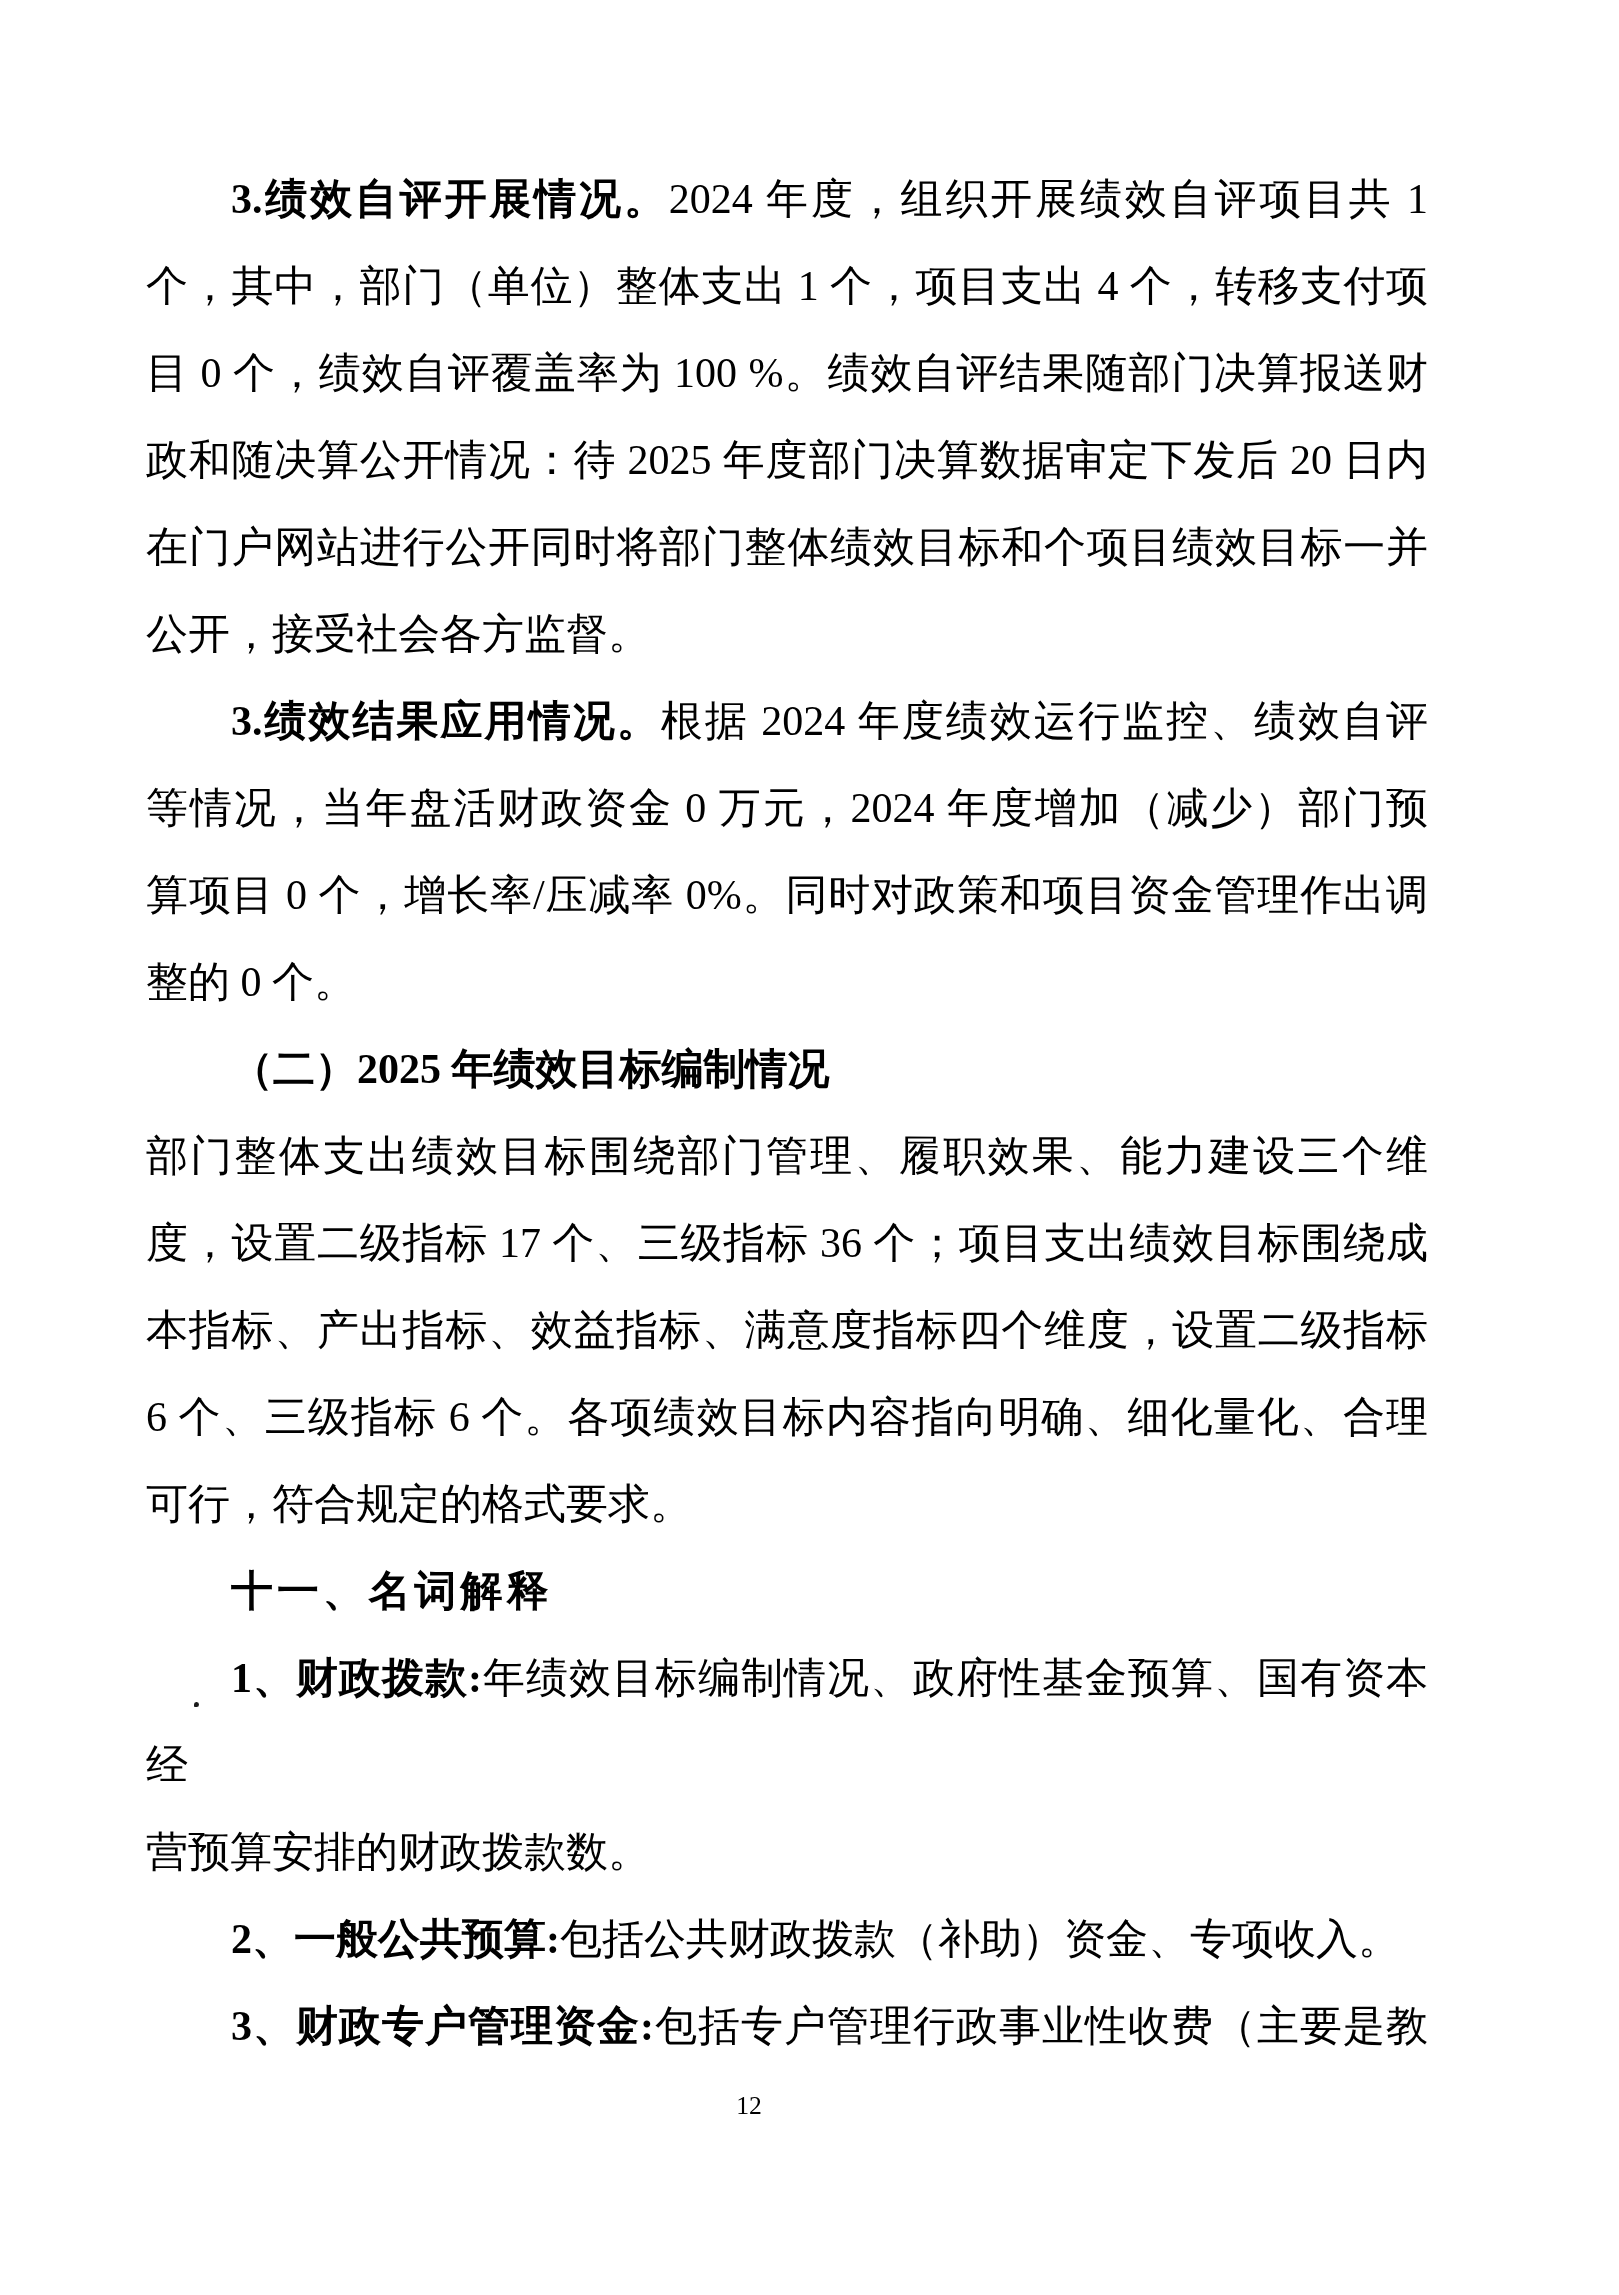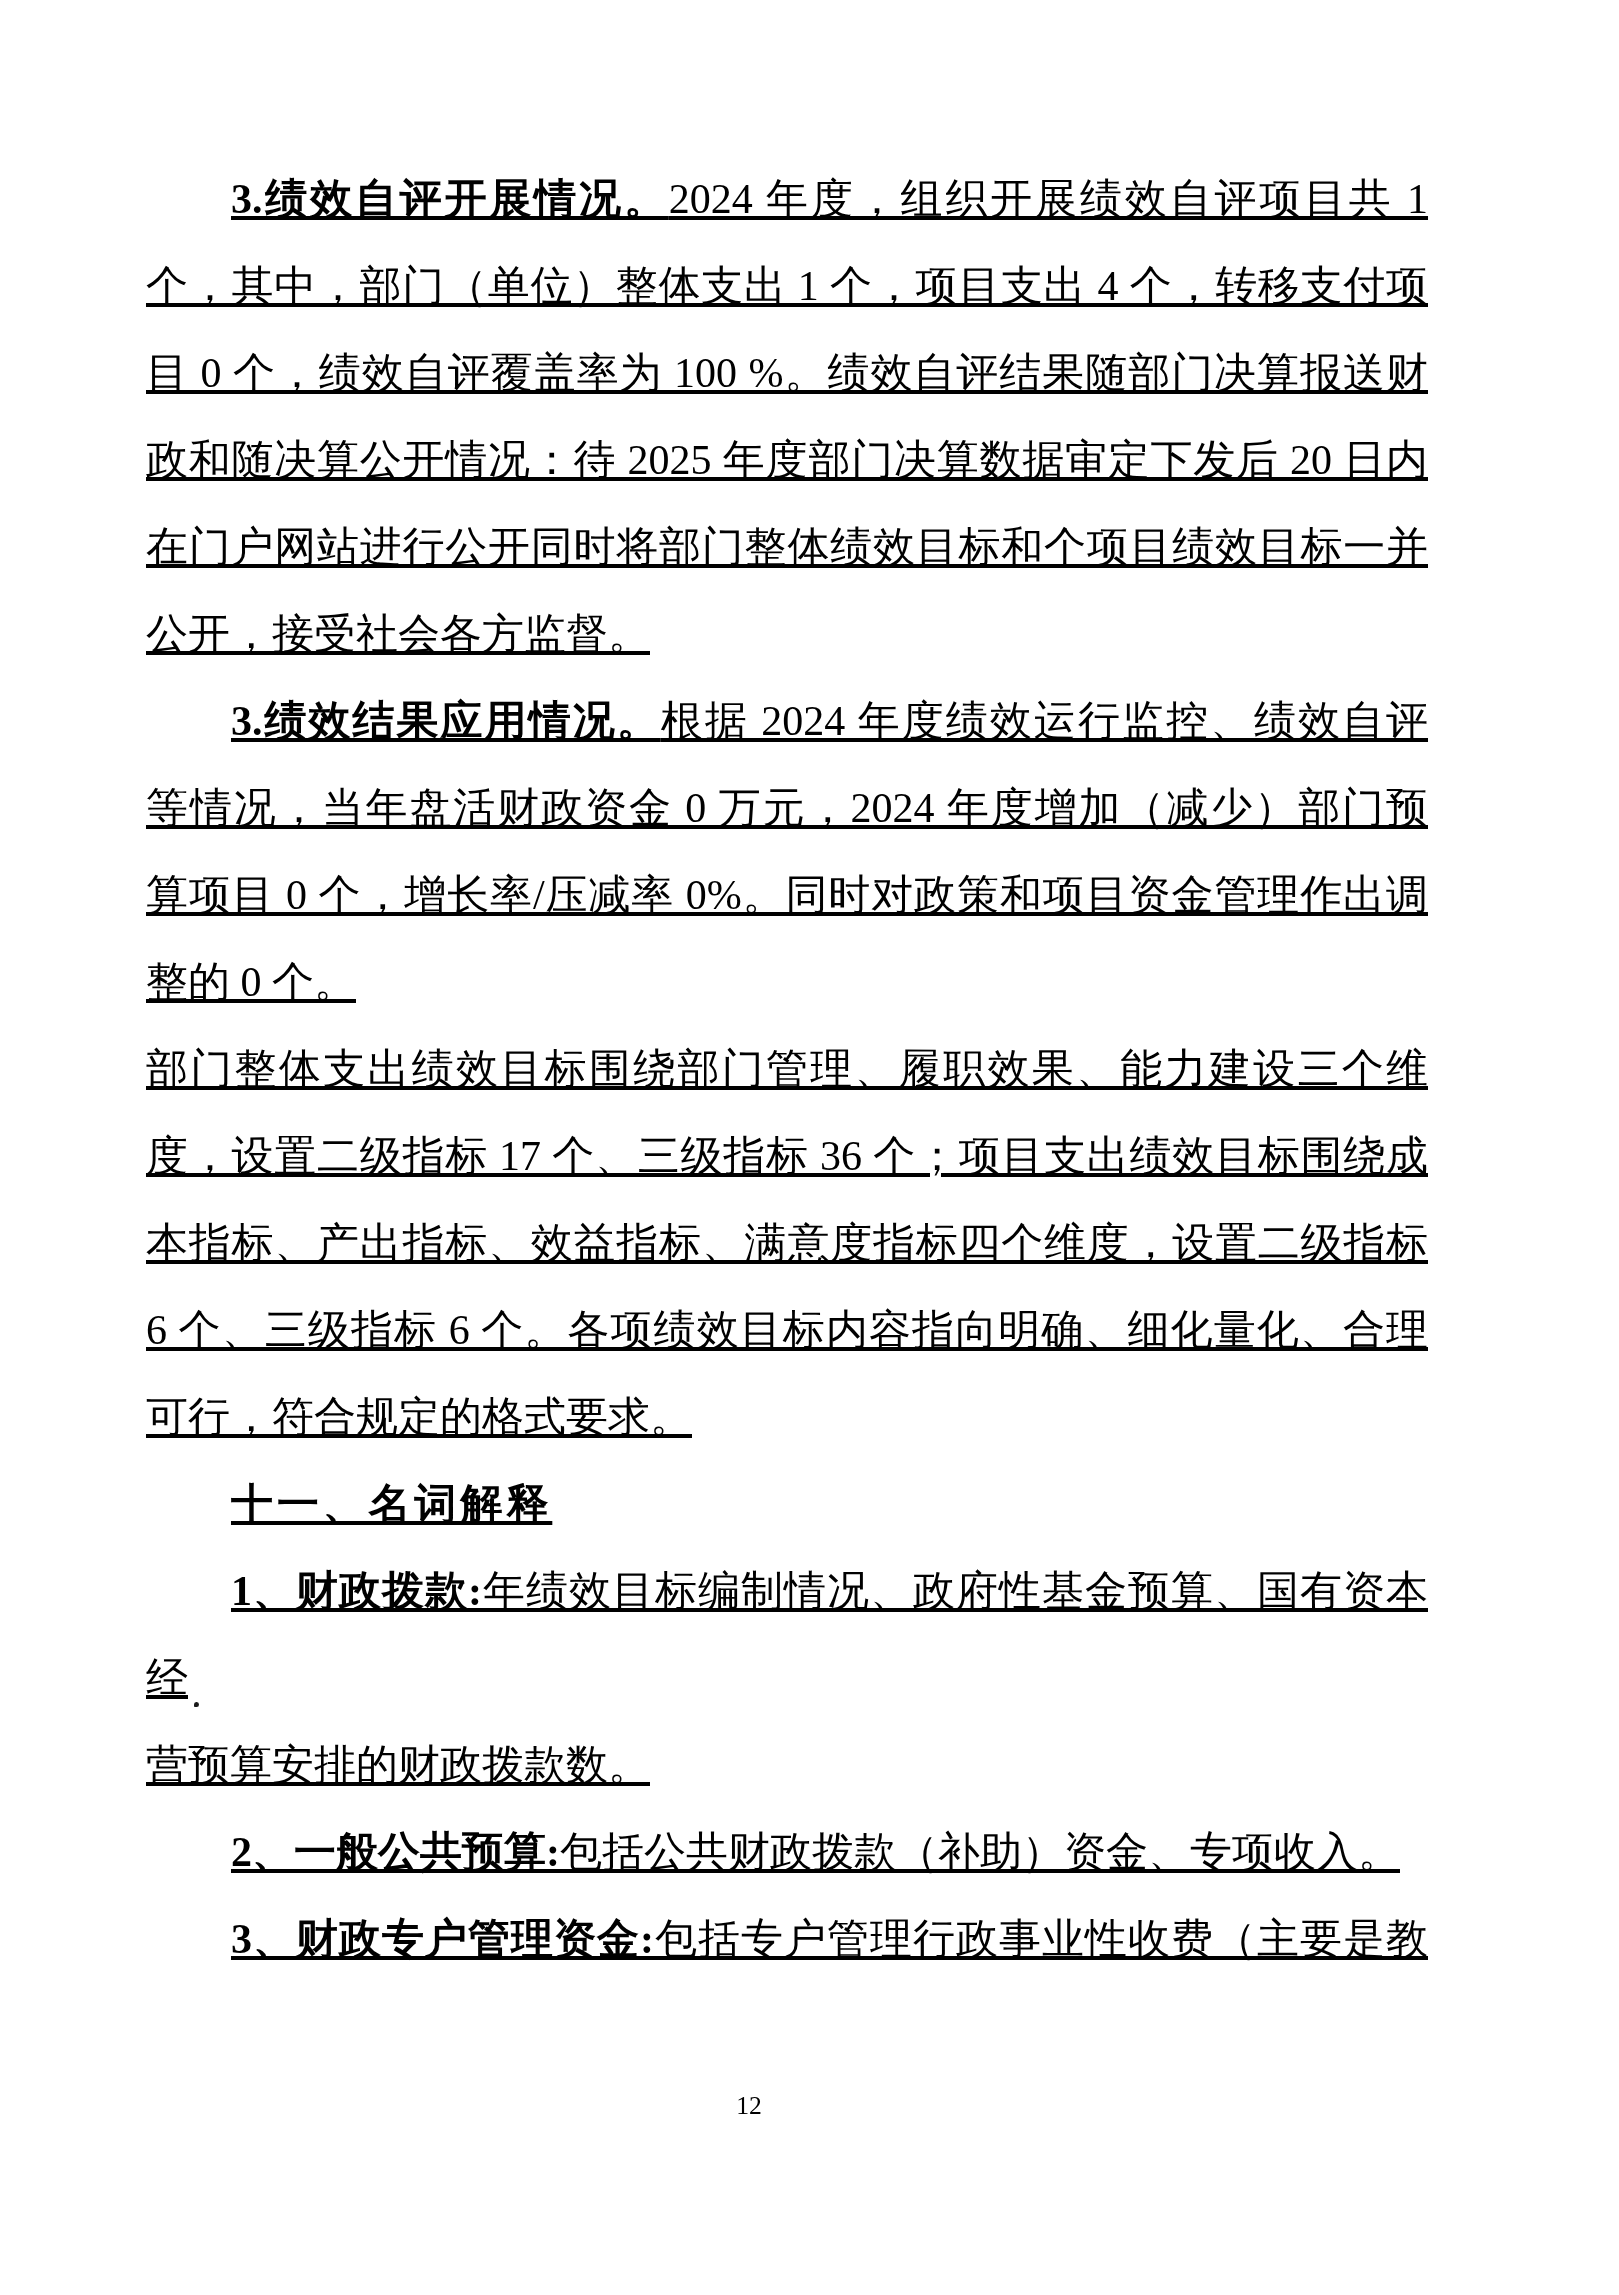--- a/index.html
+++ b/index.html
@@ -20,21 +20,20 @@
     position: absolute;
     left: 146px;
     top: 156px;
     width: 1282px;
     font-size: 42px;
     line-height: 87px;
   }
   .line {
     text-align: left;
     white-space: normal;
-    text-decoration: underline;
   }
   .line.justify {
     text-align: justify;
     text-align-last: justify;
   }
   .line.indent {
     text-indent: 85px;
   }
   .line.kai {
     letter-spacing: 3.9px;
@@ -69,20 +68,21 @@
       <div class="line indent justify"><span class="bold">3.绩效自评开展情况。</span><span>2024 年度，组织开展绩效自评项目共 1</span></div>
       <div class="line justify"><span>个，其中，部门（单位）整体支出 1 个，项目支出 4 个，转移支付项</span></div>
       <div class="line justify"><span>目 0 个，绩效自评覆盖率为 100 %。绩效自评结果随部门决算报送财</span></div>
       <div class="line justify"><span>政和随决算公开情况：待 2025 年度部门决算数据审定下发后 20 日内</span></div>
       <div class="line justify"><span>在门户网站进行公开同时将部门整体绩效目标和个项目绩效目标一并</span></div>
       <div class="line"><span>公开，接受社会各方监督。</span></div>
       <div class="line indent justify"><span class="bold">3.绩效结果应用情况。</span><span>根据 2024 年度绩效运行监控、绩效自评</span></div>
       <div class="line justify"><span>等情况，当年盘活财政资金 0 万元，2024 年度增加（减少）部门预</span></div>
       <div class="line justify"><span>算项目 0 个，增长率/压减率 0%。同时对政策和项目资金管理作出调</span></div>
       <div class="line"><span>整的 0 个。</span></div>
+      <div class="line indent"><span class="bold">（二）2025 年绩效目标编制情况</span></div>
       <div class="line justify"><span>部门整体支出绩效目标围绕部门管理、履职效果、能力建设三个维</span></div>
       <div class="line justify"><span>度，设置二级指标 17 个、三级指标 36 个；项目支出绩效目标围绕成</span></div>
       <div class="line justify"><span>本指标、产出指标、效益指标、满意度指标四个维度，设置二级指标</span></div>
       <div class="line justify"><span>6 个、三级指标 6 个。各项绩效目标内容指向明确、细化量化、合理</span></div>
       <div class="line"><span>可行，符合规定的格式要求。</span></div>
       <div class="line indent kai"><span class="bold">十一、名词解释</span></div>
       <div class="line indent justify"><span class="bold">1、财政拨款:</span><span>年绩效目标编制情况、政府性基金预算、国有资本经</span></div>
       <div class="line"><span>营预算安排的财政拨款数。</span></div>
       <div class="line indent"><span class="bold">2、一般公共预算:</span><span>包括公共财政拨款（补助）资金、专项收入。</span></div>
       <div class="line indent justify"><span class="bold">3、财政专户管理资金:</span><span>包括专户管理行政事业性收费（主要是教</span></div>

